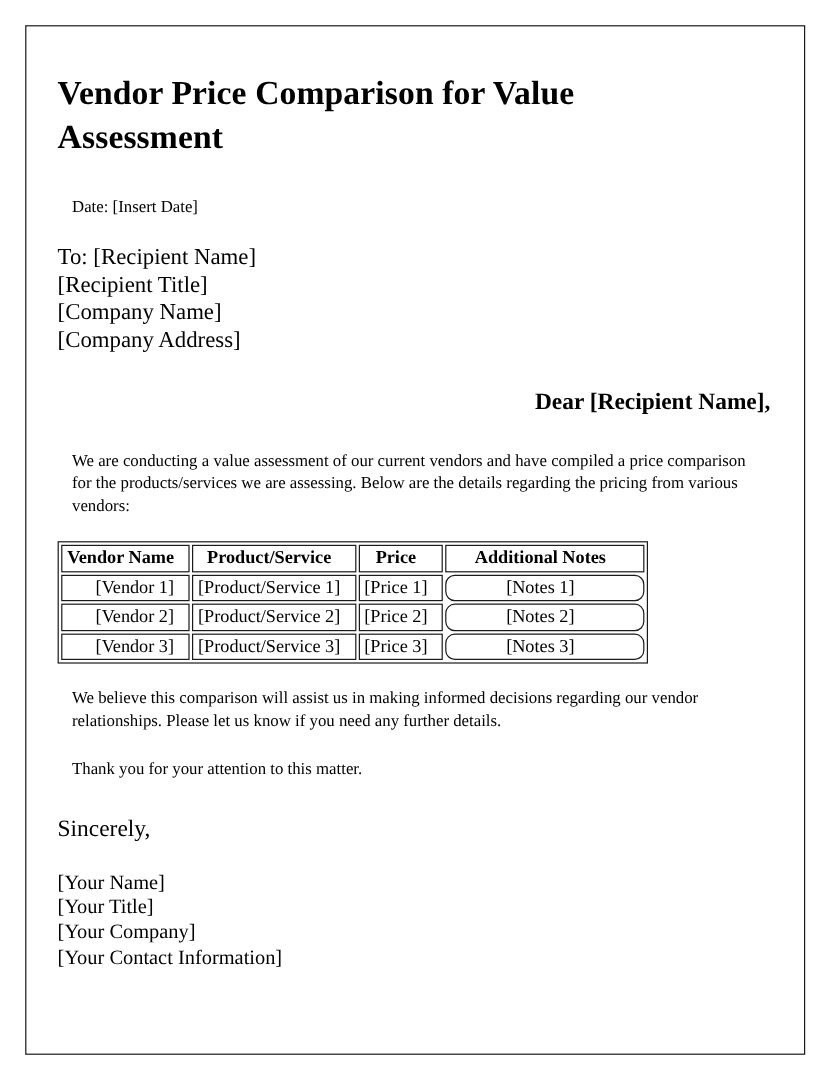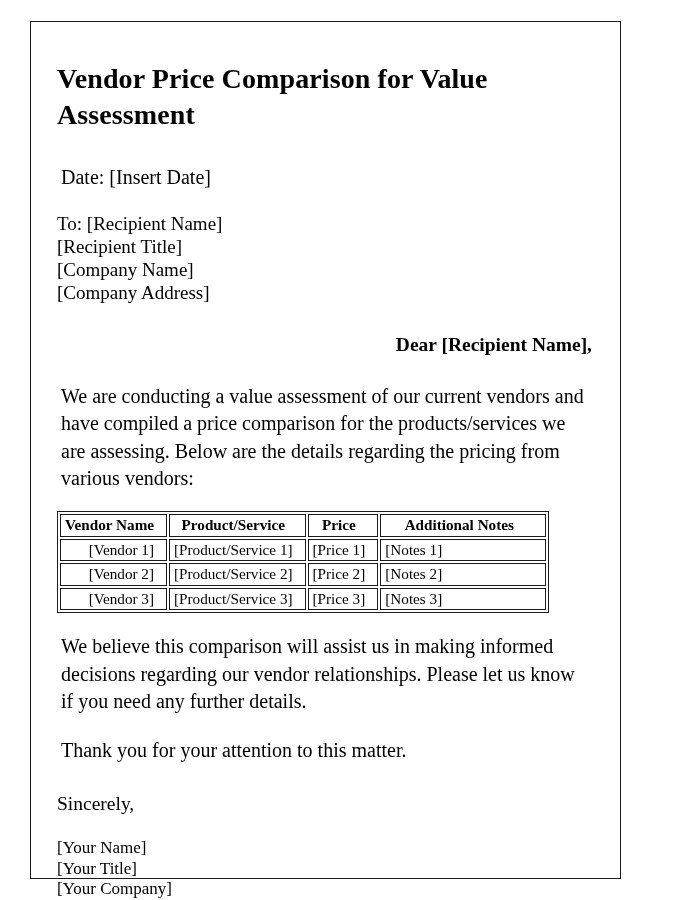--- a/index.html
+++ b/index.html
@@ -11,23 +11,23 @@
     width: 700px;
     height: 900px;
     overflow: hidden;
     font-family: "Liberation Serif", "DejaVu Serif", serif;
     color: #000000;
   }
 
   
   .page {
     position: absolute;
-    left: 30px;
+    left: 21px;
     top: 21px;
-    width: 591px;
+    width: 650px;
     height: 858px;
     box-sizing: border-box;
     border: 1px solid #1a1a1a;
     background: #ffffff;
   }
   .page-inner {
     padding: 26px 28px 0 26px;
   }
 
   
@@ -35,23 +35,23 @@
     font-size: 28px;
     font-weight: bold;
     line-height: 1.29;
     letter-spacing: 0.1px;
     margin: 13px 0 0 0;
     max-width: 505px;
   }
 
   
   .para {
-    font-size: 20px;
+    font-size: 14px;
     line-height: 1.37;
-    margin: 4px;
+    margin: 12px;
     max-width: 583px;
   }
   .date-line {
     margin-top: 31px;
   }
   .addr-block {
     margin-top: 21px;
   }
   .addr-block div {
     font-size: 19px;
@@ -109,21 +109,22 @@
   table.cmp-table th {
     font-weight: bold;
     text-align: center;
   }
   table.cmp-table td {
     text-align: right;
     font-weight: normal;
   }
   table.cmp-table td.notes-cell {
     min-width: 148px;
-    text-align: left;
+    text-align: center;
+    border-radius: 8px;
   }
 </style>
 </head>
 <body>
 
 <div class="page">
   <div class="page-inner">
 
     <h1 class="doc-title">Vendor Price Comparison for Value Assessment</h1>
 

